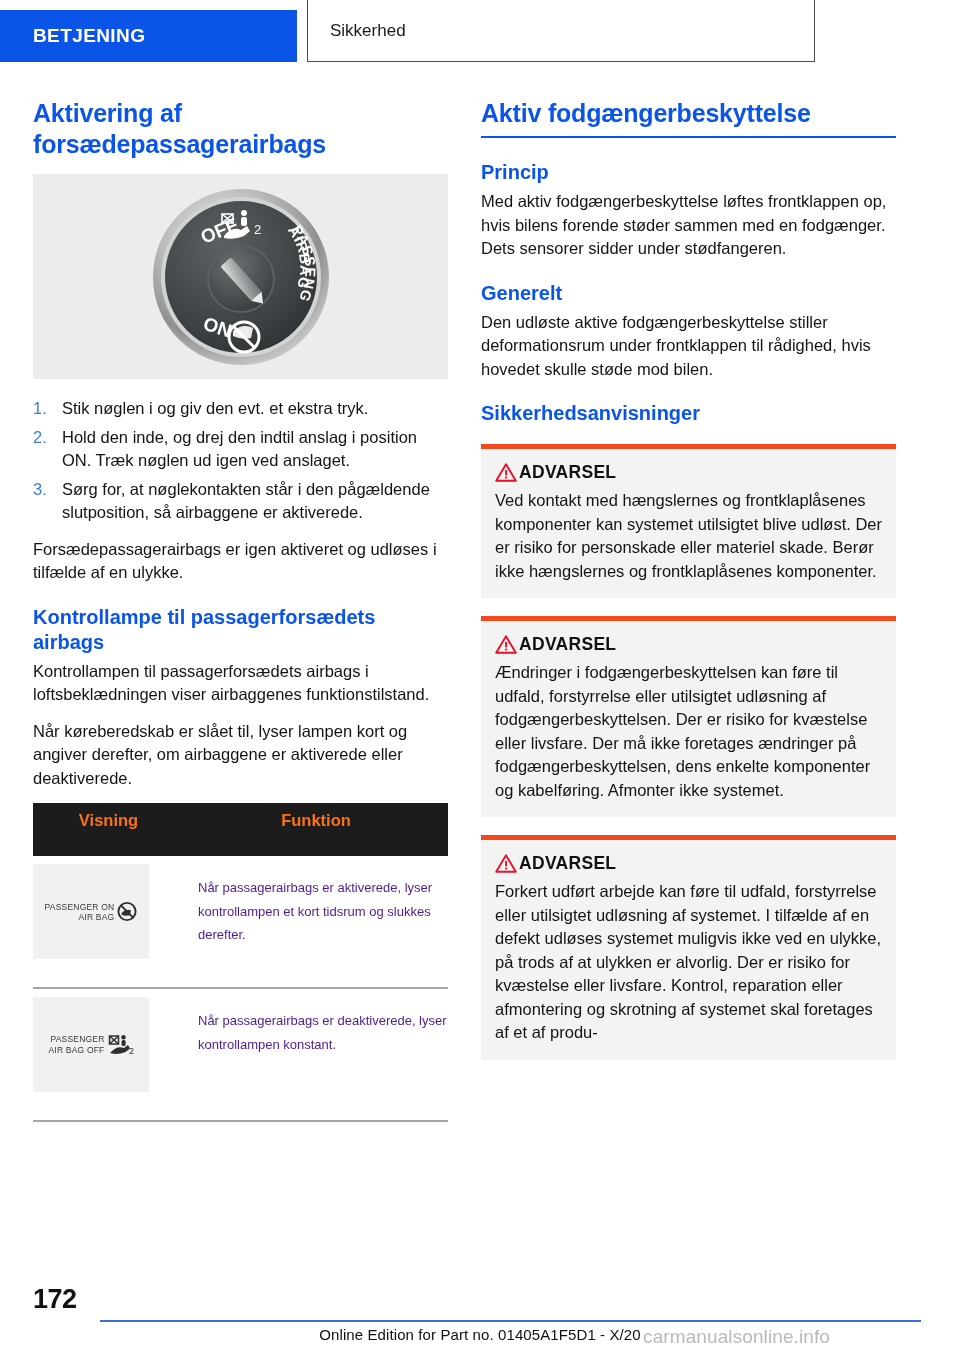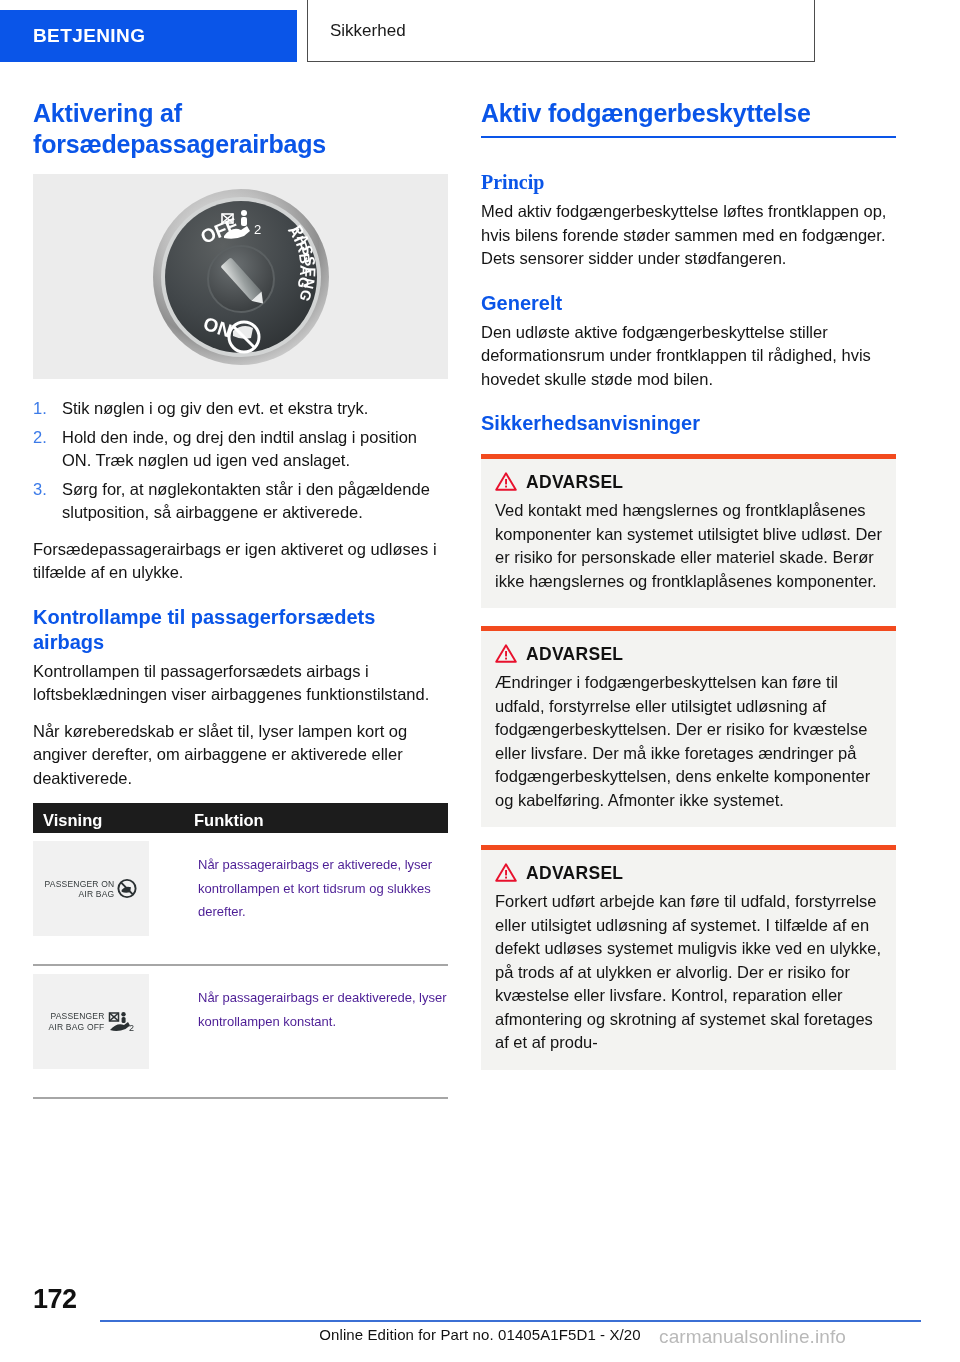--- a/index.html
+++ b/index.html
@@ -83,21 +83,21 @@
     margin-top: 7px;
     width: 100%;
   }
   h2.subtitle {
     font-size: 20px;
     line-height: 25px;
     font-weight: bold;
     color: #0a55e8;
     margin: 20px 0 5px 0;
   }
-  h2.subtitle.first { margin-top: 32px; font-family: Liberation Serif, serif; }
+  h2.subtitle.first { margin-top: 22px; }
 
   p.body {
     font-size: 16.5px;
     line-height: 23.5px;
     margin: 0 0 13px 0;
     color: #141414;
   }
 
   
   .figure {
@@ -140,25 +140,25 @@
   }
 
   
   table.vis-table {
     width: 415px;
     border-collapse: collapse;
     margin-top: 10px;
   }
   table.vis-table thead th {
     background: #1c1c1c;
-    color: #ffffff;
+    color: #f97316;
     font-size: 16.5px;
     font-weight: bold;
-    text-align: left;
-    padding: 8px 10px 3px 10px;
+    text-align: center;
+    padding: 8px 10px 26px 10px;
   }
   table.vis-table thead th.c1 { width: 131px; }
   table.vis-table tbody td {
     vertical-align: top;
     padding: 0;
     border-bottom: 2px solid #a6a6a6;
   }
   table.vis-table tbody td.cell-icon {
     width: 131px;
     padding: 8px 0 28px 0;
@@ -199,21 +199,22 @@
   .warning {
     margin-top: 18px;
     background: #f3f3f1;
     border-top: 5px solid #f24a1e;
     padding: 13px 14px 15px 14px;
     box-sizing: border-box;
     width: 415px;
   }
   .warning-head {
     display: flex;
-    gap: 9px;
+    align-items: center;
+    gap: 2px;
     margin-bottom: 6px;
   }
   .warning-label {
     font-size: 17.5px;
     font-weight: bold;
     color: #111111;
     letter-spacing: 0.3px;
   }
   .warning-body {
     font-size: 16.5px;
@@ -222,21 +223,20 @@
     margin: 0;
   }
 
   
   .footer {
     position: absolute;
     left: 0;
     bottom: 0;
     width: 840px;
     height: 86px;
-    padding-left: 16px;
   }
   .page-number {
     position: absolute;
     left: 33px;
     top: 8px;
     font-size: 27px;
     font-weight: bold;
     color: #111111;
     letter-spacing: -0.5px;
   }

